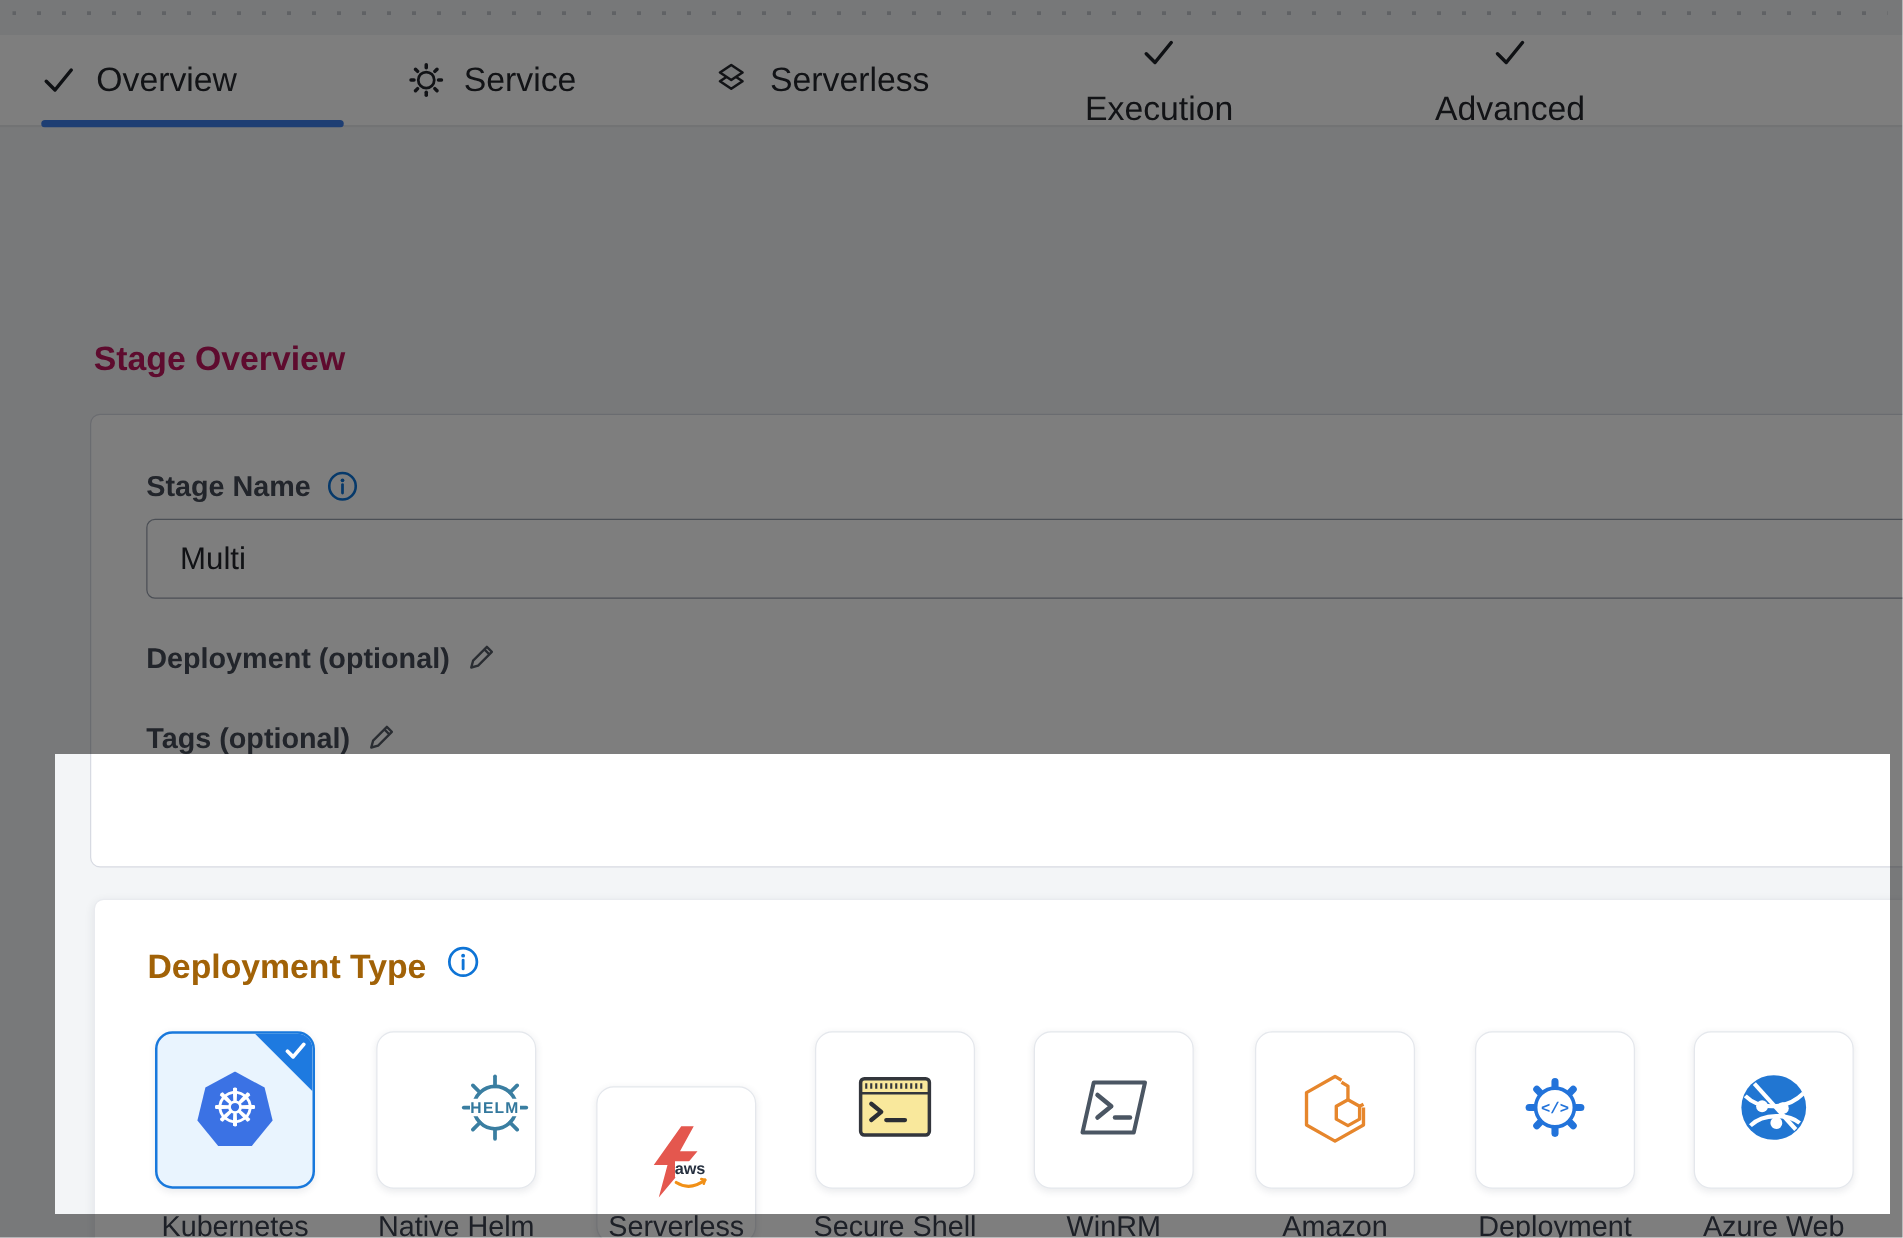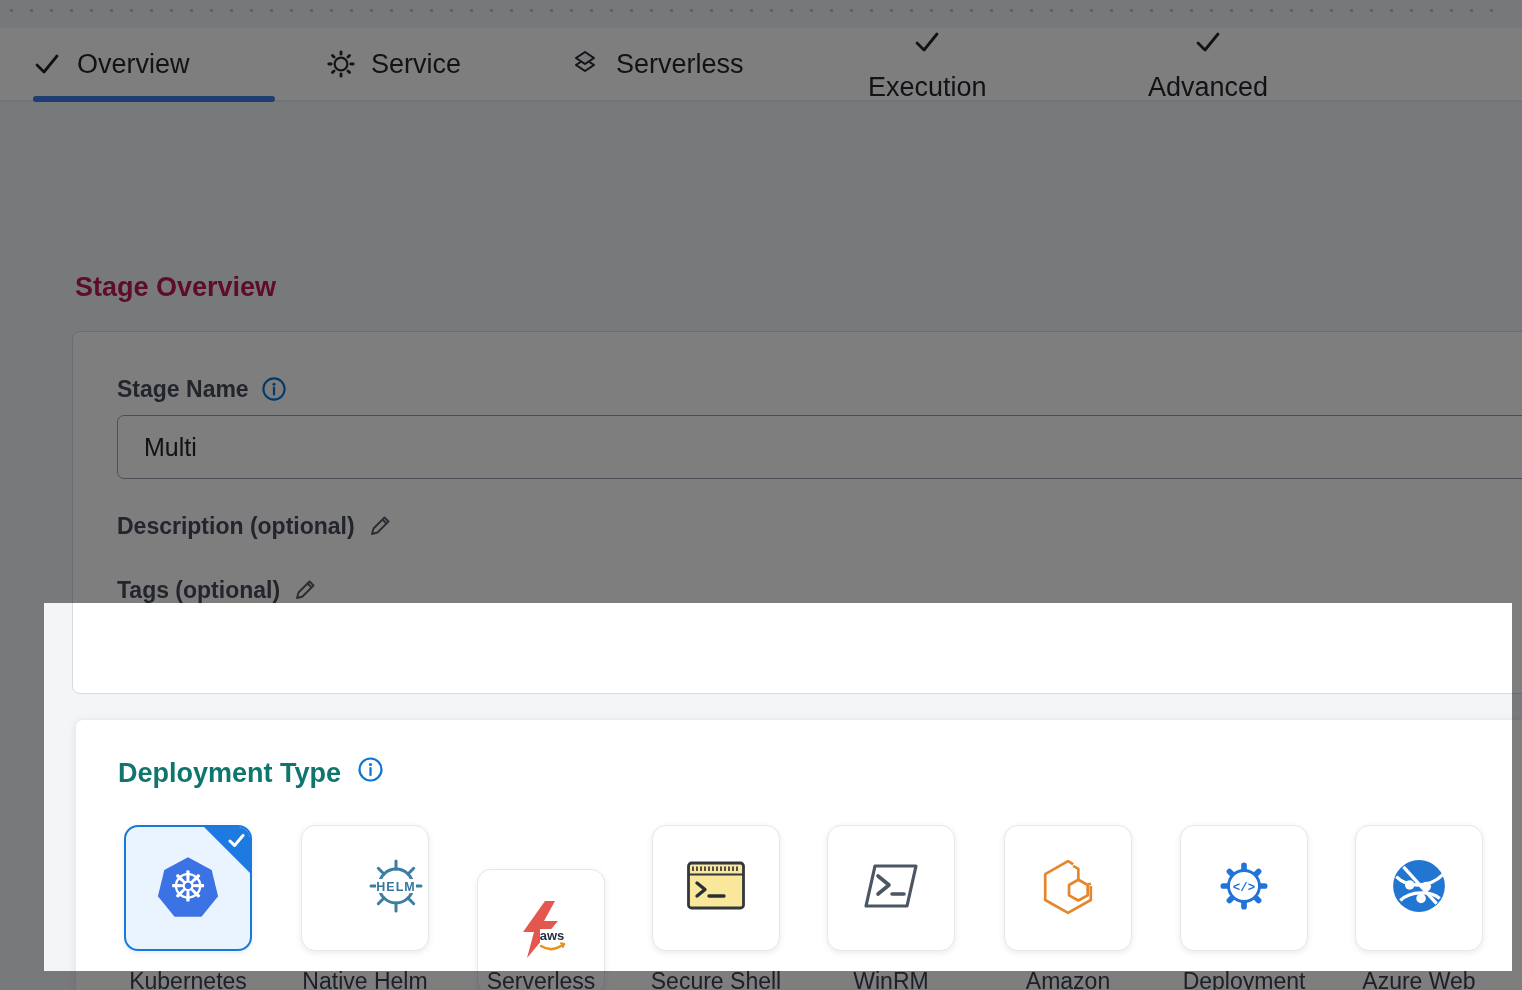--- a/index.html
+++ b/index.html
@@ -31,21 +31,21 @@
   .lbl-tags { left:44px; top:245px; }
   .stage-name-input { position:absolute; left:44px; top:83px; right:-30px; height:64px;
                       border:1.5px solid #99a0ad; border-radius:7px; background:#fff;
                       font-family:"Liberation Sans","DejaVu Sans",sans-serif;
                       font-size:25px; color:#23262c; padding:0 0 0 26px; outline:none; }
 
   
   .deploy-card { position:absolute; left:75px; top:617px; right:-24px; height:350px;
                  background:#ffffff; border:1px solid #e9ebef; border-radius:8px;
                  box-shadow:0 2px 8px rgba(40,50,70,0.08); }
-  .deploy-title { position:absolute; left:42px; top:36px; font-size:27px; font-weight:700; color:#0f766e;
+  .deploy-title { position:absolute; left:42px; top:36px; font-size:27px; font-weight:700; color:#a16207;
                   display:flex; align-items:center; gap:16px; }
 
   .tile { position:absolute; top:723px; width:128px; height:126px; background:#ffffff;
           border:1px solid #e4e7ec; border-radius:14px; box-shadow:0 2px 6px rgba(60,70,90,0.10);
           display:flex; align-items:center; justify-content:center; cursor:pointer; overflow:hidden; }
   .tile.selected { background:#e9f4fe; border:2px solid #1878dc; }
   .ribbon { position:absolute; top:0; right:0; width:0; height:0;
             border-top:46px solid #1e7ae0; border-left:46px solid transparent; }
   .ribbon-check { position:absolute; top:5px; right:5px; }
   .tile-label { position:absolute; top:864px; width:132px; text-align:center;
@@ -140,21 +140,21 @@
           <circle cx="13" cy="13" r="10.6" fill="none" stroke="#0e74d6" stroke-width="2.1"></circle>
           <circle cx="13" cy="8.2" r="1.5" fill="#0e74d6"></circle>
           <line x1="13" y1="11.6" x2="13" y2="18.4" stroke="#0e74d6" stroke-width="2.2" stroke-linecap="round"></line>
         </svg>
       </span>
     </div>
 
     <input class="stage-name-input" type="text" value="Multi" style="">
 
     <div class="field-label lbl-description">
-      <span>Description (optional)</span>
+      <span>Deployment (optional)</span>
       <span>
         <svg width="26" height="26" viewBox="0 0 26 26" fill="none" stroke="#565c66" stroke-width="1.9" stroke-linejoin="round">
           <path d="M5 21 L6.5 15.5 L17.5 4.5 L21.5 8.5 L10.5 19.5 L5 21 Z"></path>
           <line x1="15.5" y1="6.5" x2="19.5" y2="10.5"></line>
         </svg>
       </span>
     </div>
 
     <div class="field-label lbl-tags">
       <span>Tags (optional)</span>

